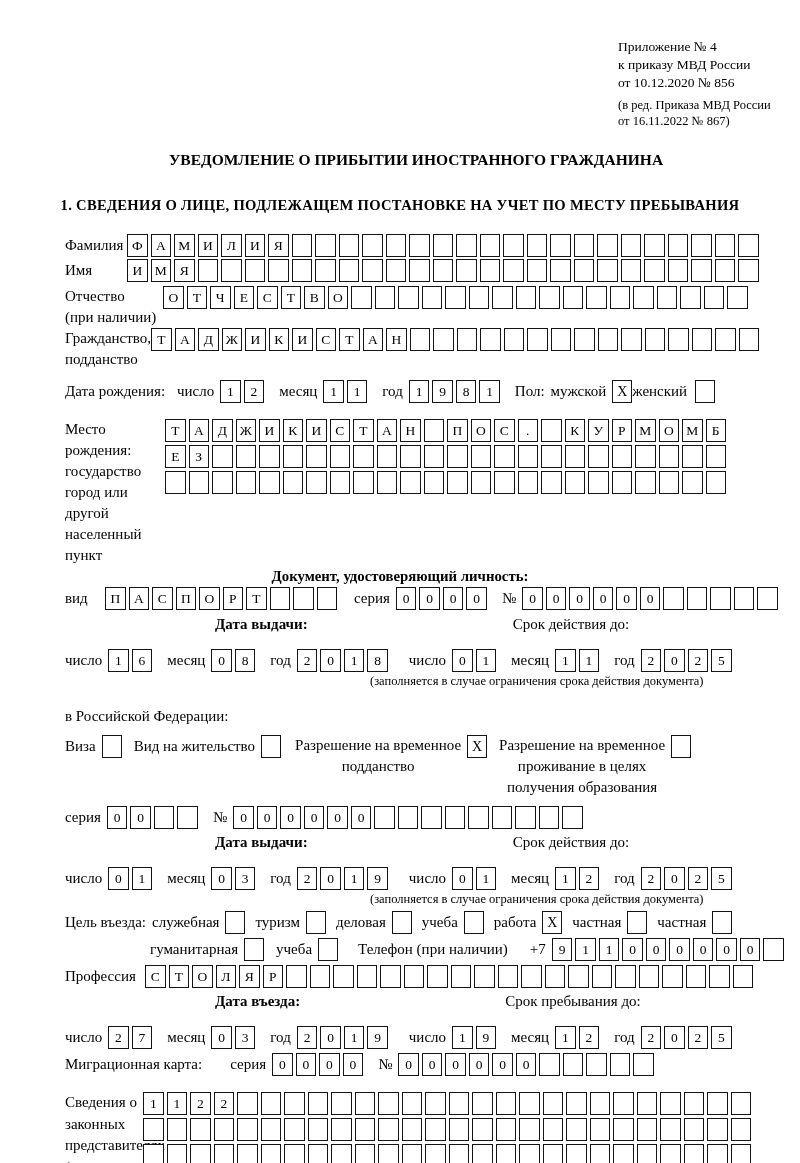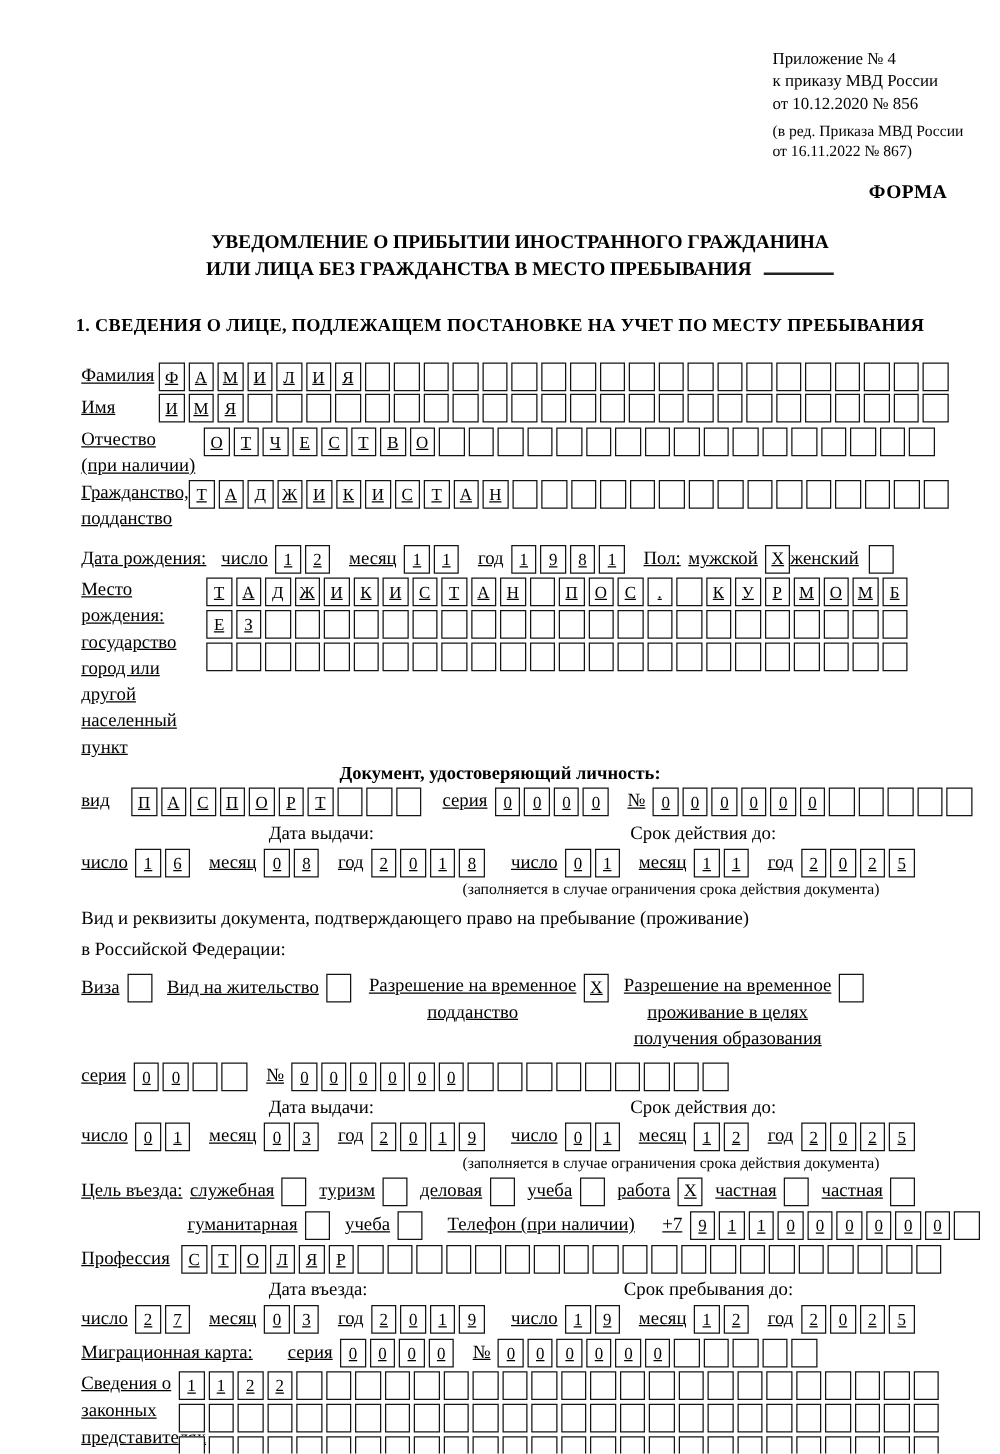--- a/index.html
+++ b/index.html
@@ -7,68 +7,66 @@
         font-family:"Liberation Serif","DejaVu Serif",serif;padding-top:38px;overflow:hidden;}
   
   .appendix{margin-left:618px;font-size:13.5px;line-height:18px;}
   .appendix .ed{font-size:12.5px;line-height:16px;}
   .appendix .ed.first{margin-top:5px;}
   .forma{margin-top:16px;margin-right:42px;text-align:right;font-weight:700;font-size:15.5px;letter-spacing:.5px;}
   .title{margin-top:20px;text-align:center;font-weight:700;font-size:15.5px;line-height:22px;padding-left:32px;}
   .uline{display:inline-block;width:56px;border-bottom:2px solid #222;margin-left:10px;}
   .sec{margin-top:26px;text-align:center;font-weight:700;font-size:14.6px;letter-spacing:.3px;}
   
-  .row{display:flex;align-items:center;margin-left:65px;font-size:15px;text-decoration:underline;}
+  .row{display:flex;align-items:center;margin-left:65px;font-size:15px;}
   .rowtop{align-items:flex-start;}
   .lbl{flex-shrink:0;}
   .lblcol{flex-shrink:0;line-height:21px;}
   .legalcol{line-height:21.5px;}
   .sub{flex-shrink:0;margin:0 6px 0 12px;}
   .sub.s0{margin-left:0;margin-right:6px;}
   .cells{display:inline-flex;flex-shrink:0;}
   .cb{box-sizing:border-box;width:20.5px;height:23px;border:1.7px solid #141414;margin-right:3px;
       display:inline-flex;align-items:center;justify-content:center;font-size:13.5px;flex-shrink:0;background:#fff;}
   .cbx{box-sizing:border-box;width:20px;height:23px;border:1.7px solid #141414;display:inline-flex;
       align-items:center;justify-content:center;font-size:14px;flex-shrink:0;background:#fff;}
   .stack{display:flex;flex-direction:column;}
   .stack .cells{margin-bottom:3px;}
   .docHead{margin-top:2px;text-align:center;font-weight:700;font-size:14.8px;}
   .dualhead{display:flex;margin-left:65px;font-size:15px;}
-  .dh1{margin-left:150px;}
+  .dh1{margin-left:150px;font-weight:bold;}
   .dh2{margin-left:205px;}
   .note{font-size:12.5px;margin-left:370px;margin-top:2px;}
   .intro{margin-left:65px;font-size:15px;line-height:22px;}
   .opt{display:flex;align-items:flex-start;}
   .opt .olbl{line-height:23px;margin-right:6px;}
   .optlines{text-align:center;line-height:21px;margin-right:6px;}
   
-  .mt2{margin-top:2px;}.mt3{margin-top:3px;}.mt4{margin-top:4px;}.mt5{margin-top:5px;}
+  .mt2{margin-top:2px;}.mt3{margin-top:16px;}.mt4{margin-top:4px;}.mt5{margin-top:5px;}
   .mt6{margin-top:6px;}.mt8{margin-top:8px;}.mt10{margin-top:10px;}.mt20{margin-top:20px;}
   .w62{width:62px;}.w98{width:98px;}.w86{width:86px;}.w100{width:100px;}.w112{width:112px;}.w80{width:80px;}
   .ml12{margin-left:12px;}.ml14{margin-left:14px;}.ml16{margin-left:0;}.ml28{margin-left:28px;}
   .ml85{margin-left:85px;}.gap{margin-left:18px;}
 </style>
 </head>
 <body>
 
 <div class="page">
 
   <div class="appendix">
     <div>Приложение № 4</div>
     <div>к приказу МВД России</div>
     <div>от 10.12.2020 № 856</div>
     <div class="ed first">(в ред. Приказа МВД России</div>
     <div class="ed">от 16.11.2022 № 867)</div>
   </div>
 
-  <div class="forma">ФОРМА</div>
 
   <div class="title">
     <div>УВЕДОМЛЕНИЕ О ПРИБЫТИИ ИНОСТРАННОГО ГРАЖДАНИНА</div>
-    <div><span>ИЛИ ЛИЦА БЕЗ ГРАЖДАНСТВА В МЕСТО ПРЕБЫВАНИЯ</span><span class="uline"></span></div>
   </div>
 
   <div class="sec">1. СВЕДЕНИЯ О ЛИЦЕ, ПОДЛЕЖАЩЕМ ПОСТАНОВКЕ НА УЧЕТ ПО МЕСТУ ПРЕБЫВАНИЯ</div>
 
   <div class="row mt20">
     <span class="lbl w62">Фамилия</span>
     <span class="cells">
         <span class="cb">Ф</span>
         <span class="cb">А</span>
         <span class="cb">М</span>
@@ -392,21 +390,20 @@
     <span class="cells">
         <span class="cb">2</span>
         <span class="cb">0</span>
         <span class="cb">2</span>
         <span class="cb">5</span>
       </span>
   </div>
 
   <div class="note">(заполняется в случае ограничения срока действия документа)</div>
 
-  <div class="intro mt5">Вид и реквизиты документа, подтверждающего право на пребывание (проживание)</div>
   <div class="intro mt3">в Российской Федерации:</div>
 
   <div class="row rowtop mt8">
     <span class="opt">
       <span class="olbl">Виза</span>
       <span class="cbx"></span>
     </span>
     <span class="opt ml12">
       <span class="olbl">Вид на жительство</span>
       <span class="cbx"></span>

